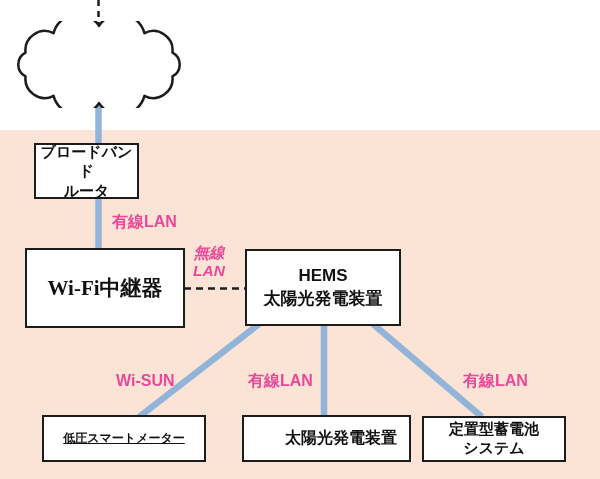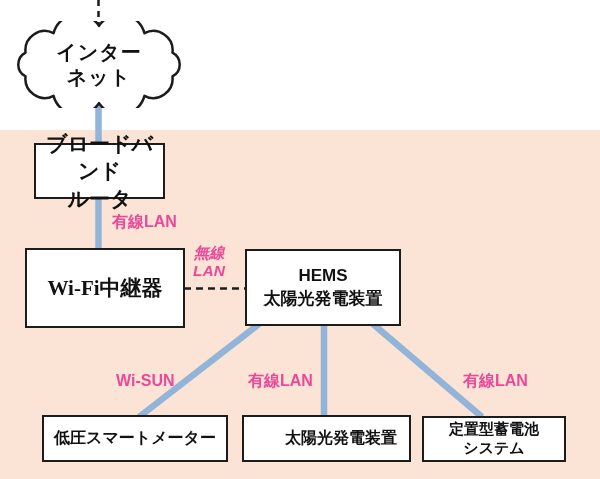--- a/index.html
+++ b/index.html
@@ -52,24 +52,24 @@
     z-index: 2;
     display: flex;
     align-items: center;
     justify-content: center;
     text-align: center;
     color: #111;
     font-weight: 700;
     white-space: pre-line;
     box-sizing: border-box;
   }
-  .node-router   { left: 34px;  top: 143px; width: 131px; height: 56px; font-size: 21px; line-height: 1.3; }
+  .node-router   { left: 34px;  top: 143px; width: 105px; height: 56px; font-size: 15px; line-height: 1.3; }
   .node-wifi     { left: 25px;  top: 248px; width: 160px; height: 80px; font-size: 21px; border-width: 2.6px; font-family: Liberation Serif, serif; }
   .node-hems     { left: 245px; top: 249px; width: 156px; height: 77px; font-size: 17px; font-weight: 600; line-height: 1.35; }
-  .node-meter    { left: 42px;  top: 415px; width: 186px; height: 47px; font-size: 16px; }
+  .node-meter    { left: 42px;  top: 415px; width: 164px; height: 47px; font-size: 12px; text-decoration: underline; }
   .node-solar    { left: 242px; top: 415px; width: 169px; height: 47px; font-size: 16px; padding-left: 29px; }
   .node-battery  { left: 422px; top: 416px; width: 144px; height: 46px; font-size: 15px; line-height: 1.25; }
   .link-label {
     position: absolute;
     z-index: 2;
     color: #ec4899;
     font-weight: 700;
     font-size: 16px;
     white-space: pre-line;
     line-height: 1.15;
@@ -113,22 +113,20 @@
                A14,14 0 0 1 161,57.4
                A20,20 0 0 1 132,77.4
                A26,26 0 0 1 85,85
                A26,26 0 0 1 38,77.4
                A20,20 0 0 1 9,57.4
                A14,14 0 0 1 9,32.6
                A20,20 0 0 1 38,12.6
                A26,26 0 0 1 85,5 Z" fill="#ffffff" stroke="#1c1c1c" stroke-width="2.6" stroke-linejoin="round"></path>
     </svg>
   </div>
-  <div class="cloud-label">インター
-ネット</div>
 
   <div class="node node-router">ブロードバンド
 ルータ</div>
 
   <div class="node node-wifi">Wi-Fi中継器</div>
 
   <div class="node node-hems">HEMS
 太陽光発電装置</div>
 
   <div class="node node-meter">低圧スマートメーター</div>

